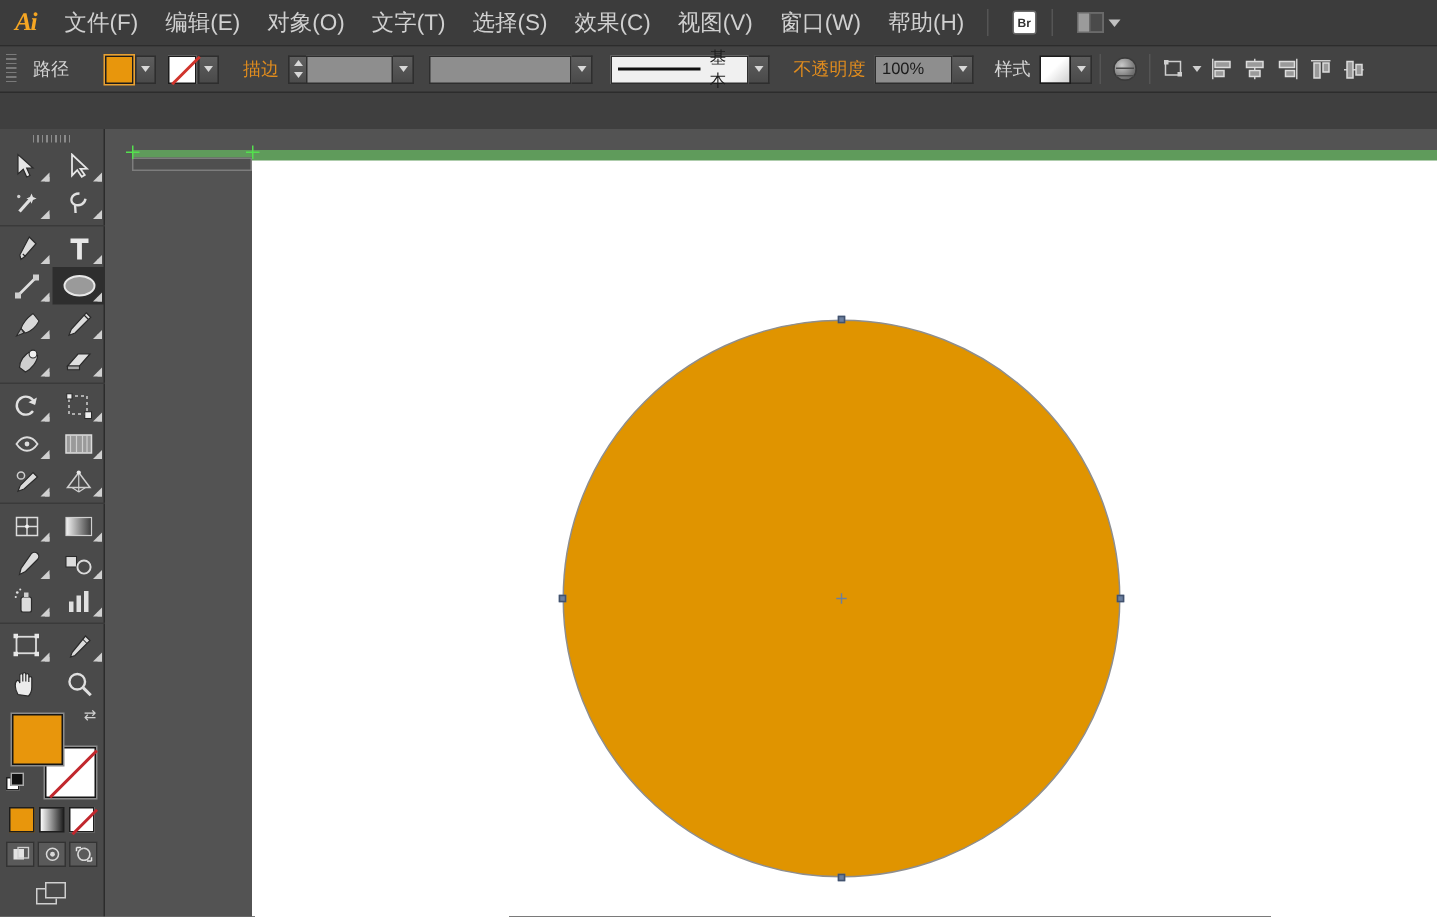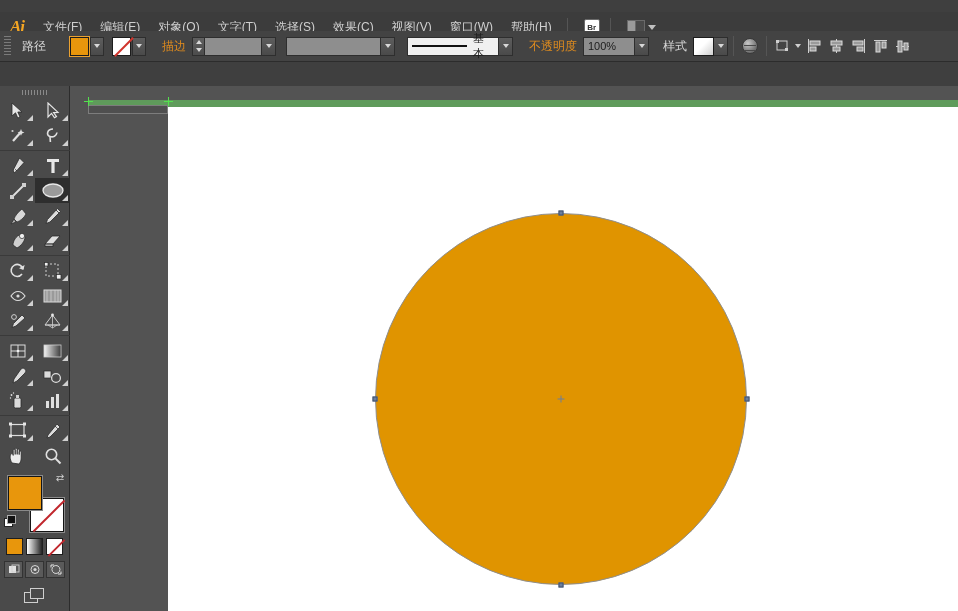--- a/index.html
+++ b/index.html
@@ -9,36 +9,36 @@
     background: #3f3f3f;
     font-family: "Liberation Sans", "DejaVu Sans", sans-serif;
     font-size: 12px;
     color: #c8c8c8;
     -webkit-font-smoothing: antialiased;
   }
   #app { position: relative; width: 958px; height: 611px; }
 
   
   .menubar {
-    position: absolute; left: 0; top: 12px; width: 958px; height: 31px;
+    position: absolute; left: 0; top: 0; width: 958px; height: 31px;
     background: #3c3c3c;
     display: flex; align-items: center;
     border-bottom: 1px solid #2c2c2c;
   }
   .ai-logo {
     width: 34px; height: 31px;
     display: flex; align-items: center; justify-content: center;
     font-weight: bold; font-size: 17px;
     color: #f5a623; font-style: italic;
     font-family: "Liberation Serif", serif;
     letter-spacing: -1px;
   }
   .menu-item {
     padding: 0 9px; height: 31px; line-height: 31px;
-    font-size: 12px; color: #d0d0d0; cursor: default; white-space: nowrap;
+    font-size: 15px; color: #d0d0d0; cursor: default; white-space: nowrap;
   }
   .menu-sep {
     width: 1px; height: 18px; background: #555; margin: 0 6px;
   }
   .mb-icon-btn {
     width: 24px; height: 20px; margin-left: 6px;
     display: flex; align-items: center; justify-content: center;
     cursor: default;
   }
   .br-icon {

